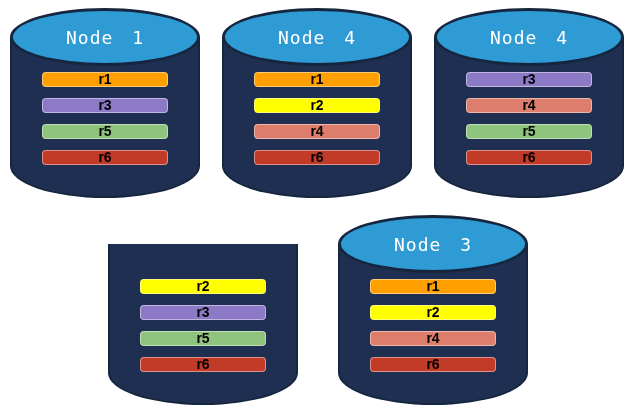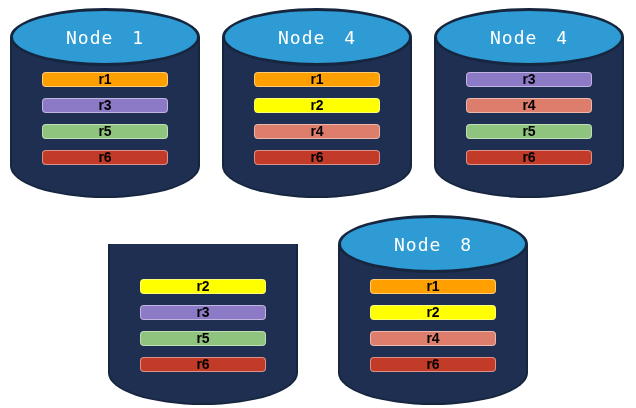--- a/index.html
+++ b/index.html
@@ -154,21 +154,21 @@
         <div class="bar" style="background: rgb(255, 255, 0);">r2</div>
         <div class="bar" style="background: rgb(140, 122, 198);">r3</div>
         <div class="bar" style="background: rgb(142, 196, 125);">r5</div>
         <div class="bar" style="background: rgb(194, 58, 40);">r6</div>
       </div>
     </div>
 
     <div class="node">
       <div class="cyl-body"></div>
       <div class="cyl-top">
-        <span class="node-title">Node 8</span>
+        <span class="node-title">Node 3</span>
       </div>
       <div class="bars">
         <div class="bar" style="background: rgb(255, 160, 0);">r1</div>
         <div class="bar" style="background: rgb(255, 255, 0);">r2</div>
         <div class="bar" style="background: rgb(220, 126, 107);">r4</div>
         <div class="bar" style="background: rgb(194, 58, 40);">r6</div>
       </div>
     </div>
 
   </div>

